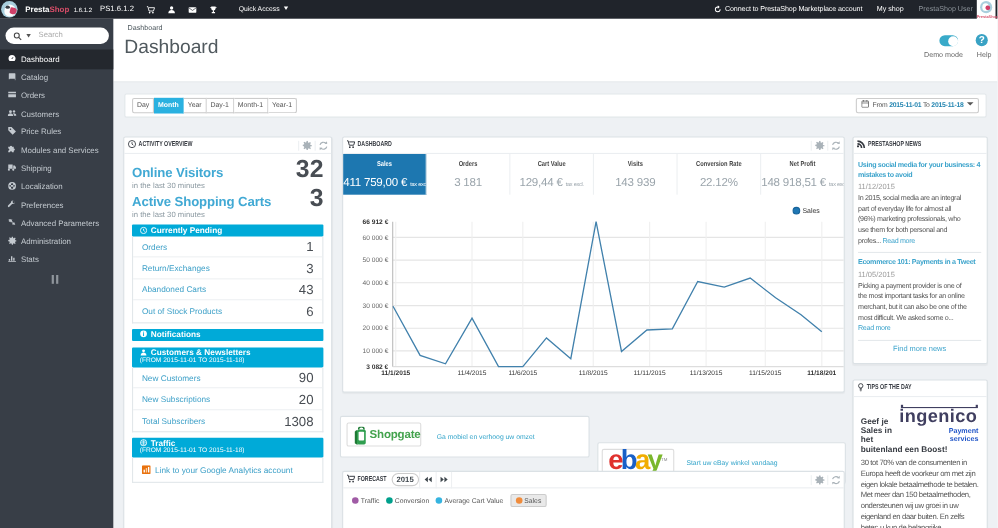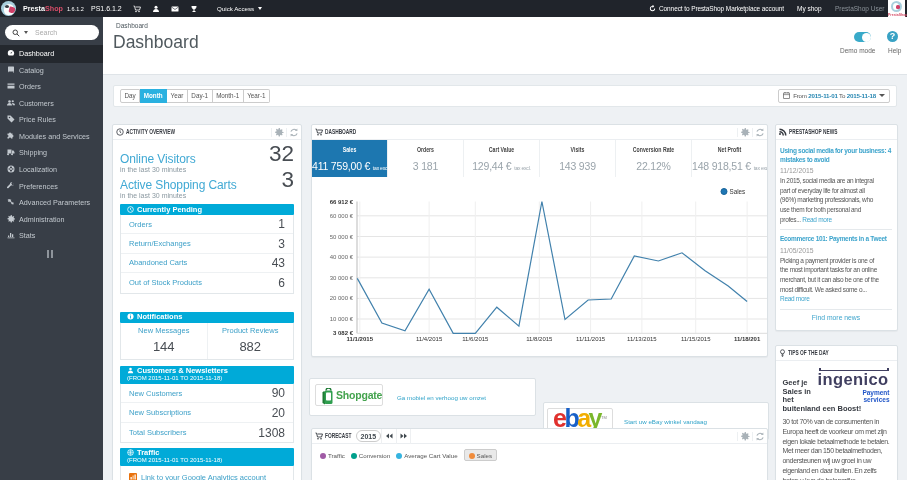--- a/index.html
+++ b/index.html
@@ -67,21 +67,21 @@
 .panel { position:absolute; background:#fff; border:1px solid #dbe1e5; border-radius:2px; box-shadow:0 1px 1px rgba(0,0,0,0.04); }
 .phead { height:15px; line-height:14px; border-bottom:1px solid #ebeef1; padding:0 3px; font-size:6.5px; font-weight:bold; color:#363a41; position:relative; white-space:nowrap; }
 .phead svg.hico { vertical-align:-1.5px; margin-right:2px; }
 .ht { display:inline-block; transform:scaleX(0.74); transform-origin:0 50%; }
 .ptools { position:absolute; right:0; top:3px; }
 .ptools svg { box-sizing:content-box; margin-left:0; padding:0 2.5px; border-left:1px solid #edf0f2; }
 
 
 #panel-activity { left:9px; top:107px; width:190px; height:375px; }
 .lp-pad { padding:0 7px; }
-.big-row { display:flex; justify-content:space-between; align-items:flex-end; }
+.big-row { display:flex; justify-content:space-between; align-items:center;font-weight:bold; }
 .big-link { font-size:12px; line-height:13px; color:#41a9d4; letter-spacing:-0.1px; }
 .big-num { font-size:22.5px; line-height:17px; color:#484d53; position:relative; top:-4px; }
 .sub { font-size:7px; line-height:8px; color:#8a98a0; }
 .secbar { background:#00aad8; color:#fff; font-size:7.5px; line-height:8px; font-weight:bold; padding:1.5px 7px; border-radius:1px; }
 .secbar svg { vertical-align:-1px; margin-right:3px; }
 .secbar .small { font-size:6px; line-height:7.5px; font-weight:normal; display:block; }
 .secbox { border:1px solid #e2e7ea; border-top:none; }
 .secrow { display:flex; justify-content:space-between; align-items:center; height:19.4px; padding:0 8px; border-bottom:1px solid #eef1f3; }
 .secrow:last-child { border-bottom:none; }
 .secrow .lbl { font-size:7.5px; color:#3da0c8; }
@@ -300,35 +300,25 @@
           <div class="secrow">
               <span class="lbl">Abandoned Carts</span>
               <span class="num">43</span>
             </div>
           <div class="secrow">
               <span class="lbl">Out of Stock Products</span>
               <span class="num">6</span>
             </div>
         </div>
 
-        <div class="secbar" style="margin-top:18px;"><svg width="7" height="7" viewBox="0 0 16 16">
+        <div class="secbar" style="margin-top:5px;"><svg width="7" height="7" viewBox="0 0 16 16">
               <circle cx="8" cy="8" r="7" fill="#fff"></circle>
               <rect x="7" y="6.5" width="2" height="6" fill="#00aad8"></rect>
               <rect x="7" y="3.5" width="2" height="2" fill="#00aad8"></rect>
             </svg>Notifications</div>
-        <div class="secbox twocol">
-          <div>
-              <span class="lbl">New Messages</span>
-              <span class="num">144</span>
-            </div>
-          <div>
-              <span class="lbl">Product Reviews</span>
-              <span class="num">882</span>
-            </div>
-        </div>
 
         <div class="secbar" style="margin-top:6px;"><svg width="7" height="7" viewBox="0 0 16 16">
               <circle cx="8" cy="4.5" r="3" fill="#fff"></circle>
               <path d="M2 14c0-4 3-6 6-6s6 2 6 6z" fill="#fff"></path>
             </svg>Customers &amp; Newsletters<span class="small">(FROM 2015-11-01 TO 2015-11-18)</span></div>
         <div class="secbox">
           <div class="secrow">
               <span class="lbl">New Customers</span>
               <span class="num">90</span>
             </div>

